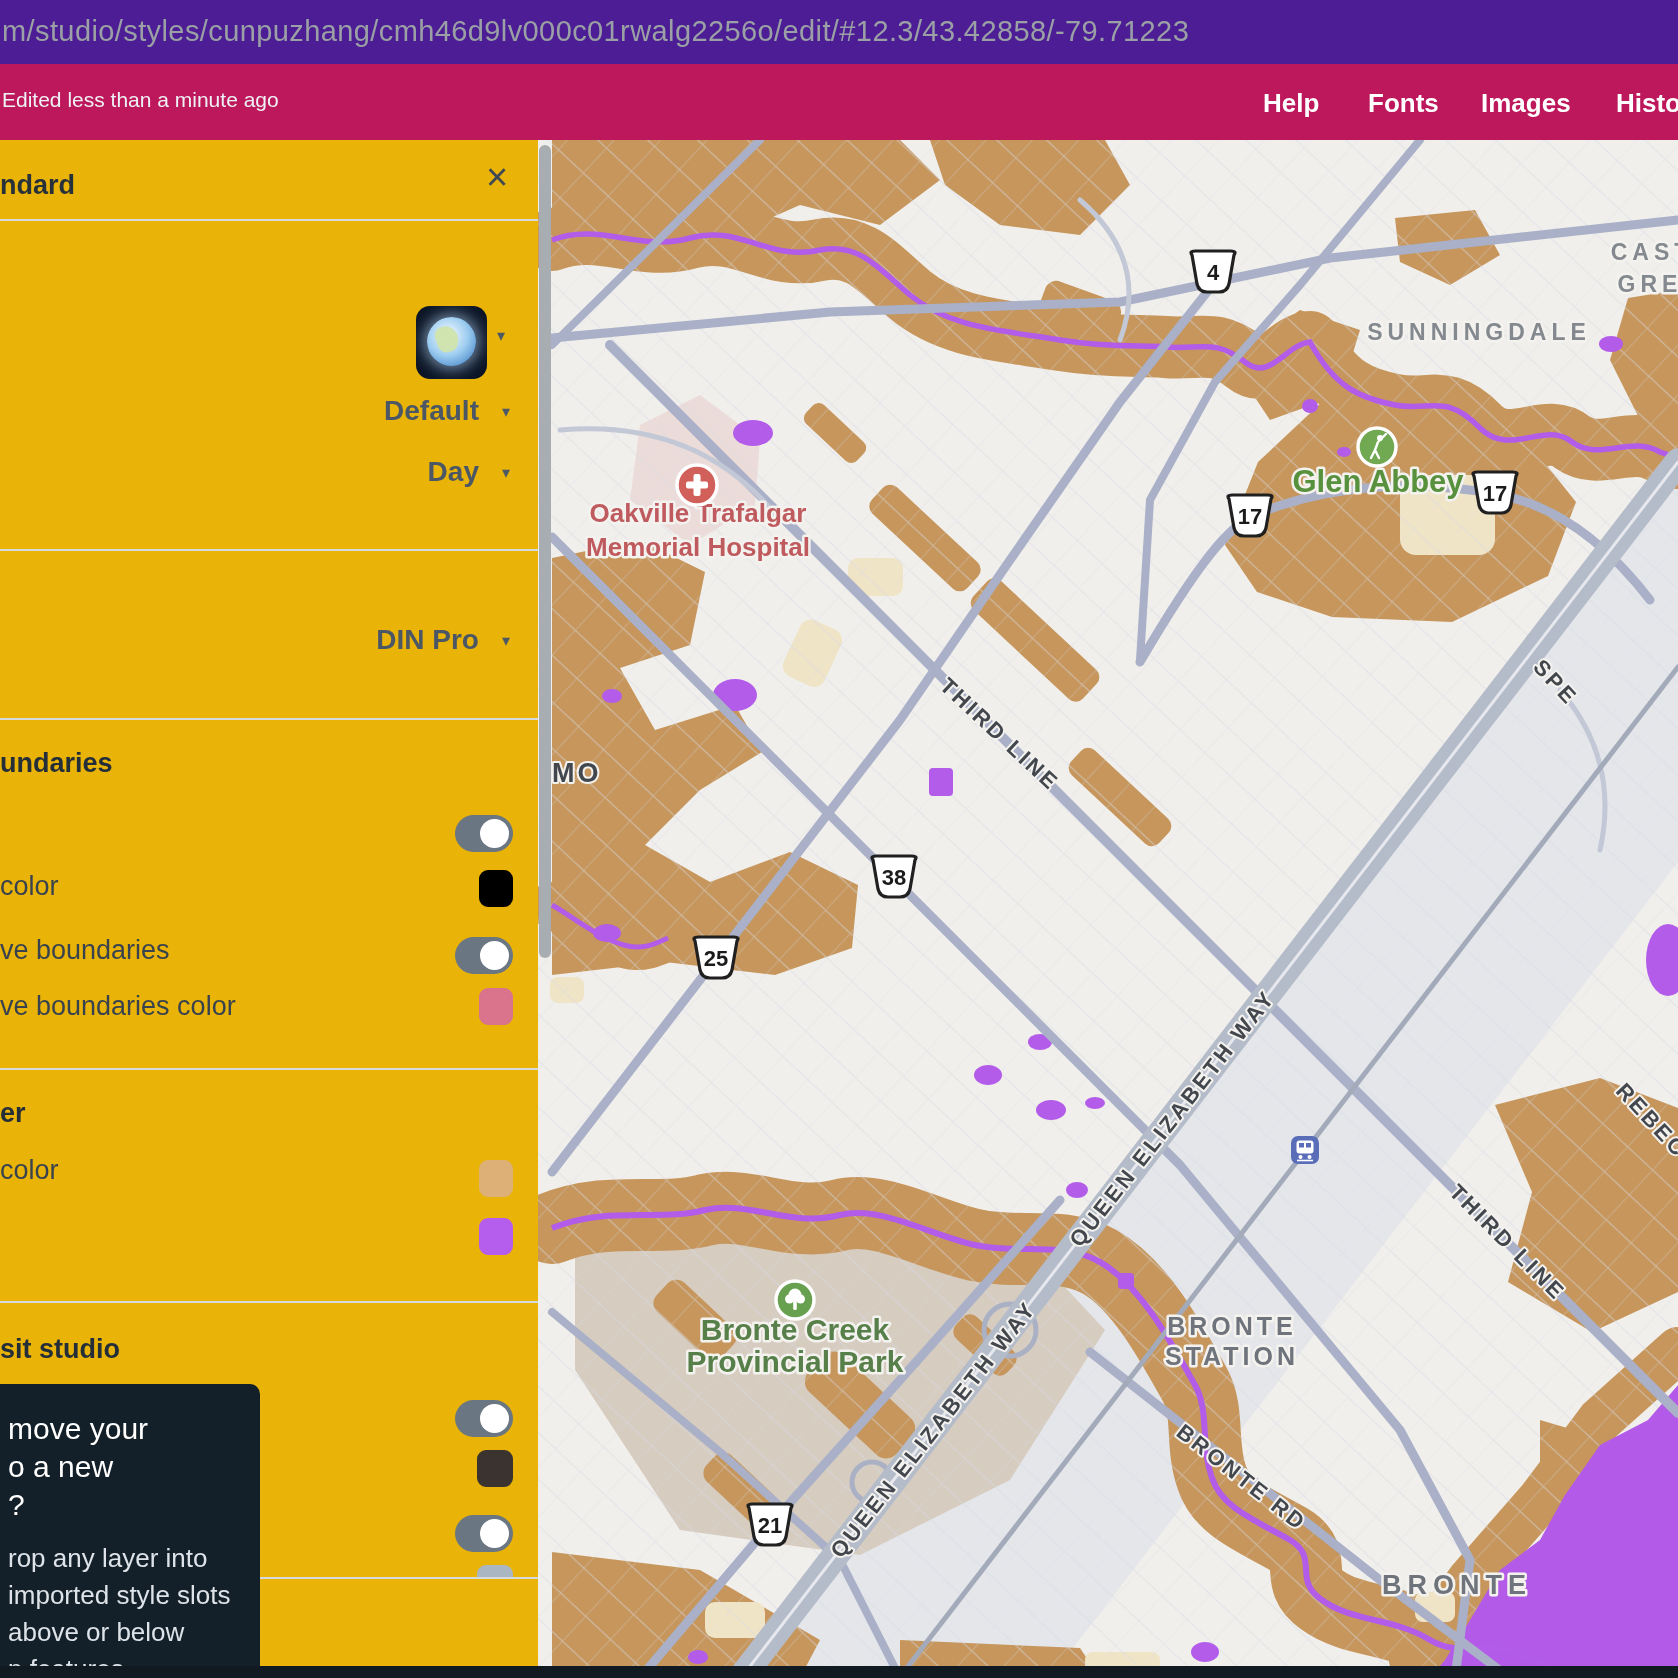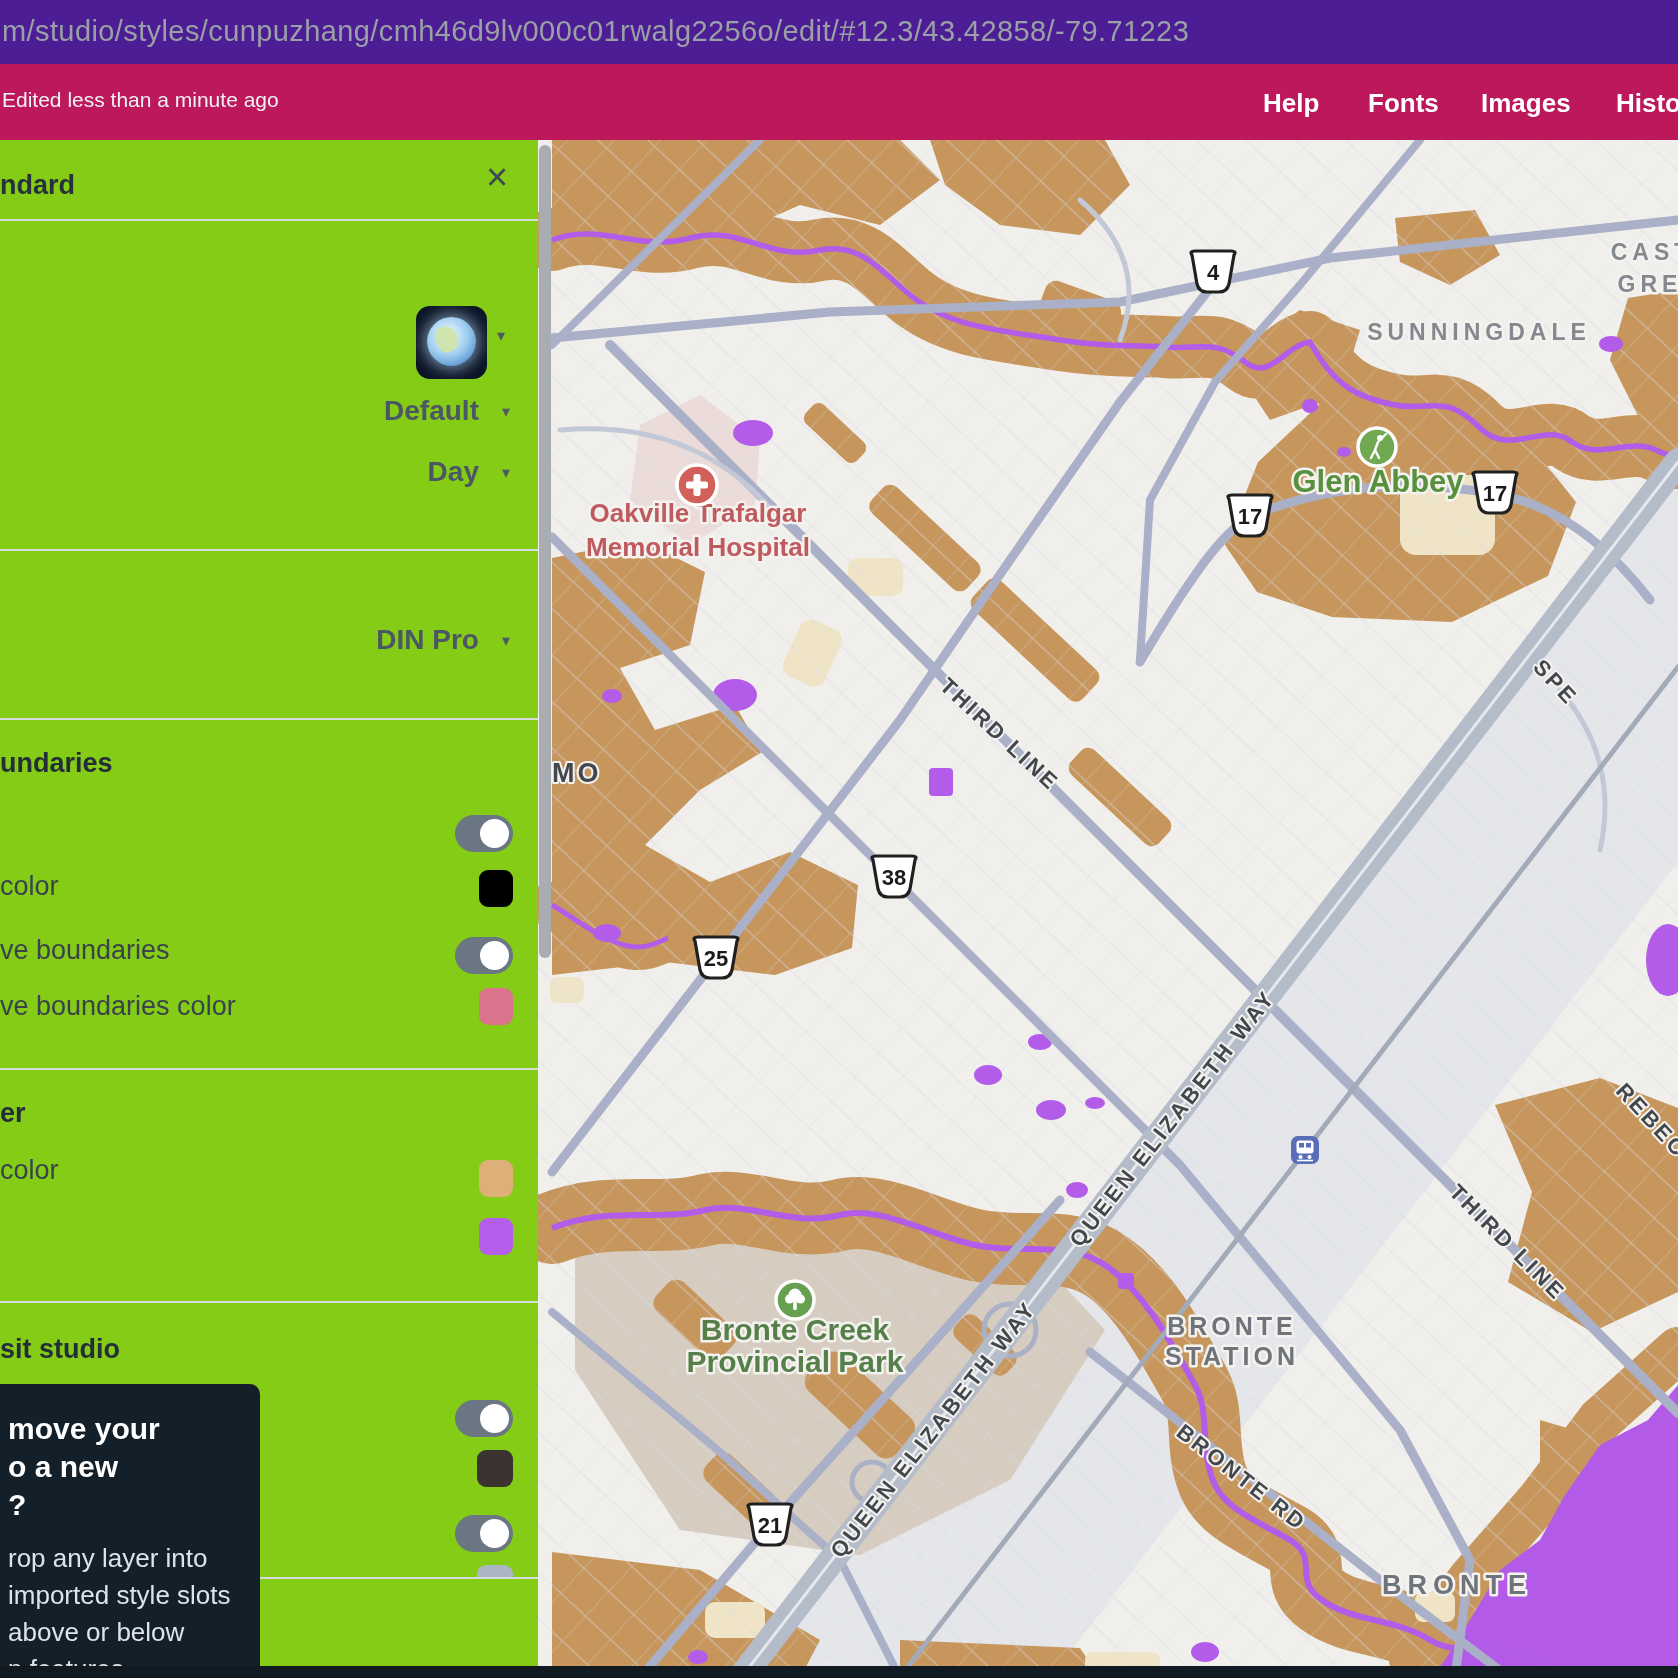--- a/index.html
+++ b/index.html
@@ -7,21 +7,21 @@
     width:1678px;height:1678px;position:relative;overflow:hidden;
     font-family:"Liberation Sans",sans-serif;background:#f4f5f5;
   }
   
   .urlbar{position:absolute;left:0;top:0;width:1678px;height:64px;background:#4c1d95;}
   .urlbar .url{position:absolute;left:2px;top:15px;font-size:29px;color:#9aa0a5;white-space:nowrap;letter-spacing:.4px;}
   .appbar{position:absolute;left:0;top:64px;width:1678px;height:76px;background:#be185d;}
   .appbar .status{position:absolute;left:2px;top:24px;font-size:21px;color:#eef2f4;}
   .appbar .menu-item{position:absolute;top:24px;font-size:26px;font-weight:bold;color:#ffffff;white-space:nowrap;cursor:pointer;}
   
-  .panel{position:absolute;left:0;top:140px;width:538px;height:1538px;background:#84cc16;z-index:5;}
+  .panel{position:absolute;left:0;top:140px;width:538px;height:1538px;background:#eab308;z-index:5;}
   .p-title{position:absolute;left:0;top:30px;font-size:27px;font-weight:bold;color:#273139;}
   .p-close{position:absolute;left:486px;top:18px;font-size:38px;font-weight:400;color:#3e4954;line-height:1;cursor:pointer;}
   .divider{position:absolute;left:0;width:538px;height:0;border-top:2px solid #d6dadd;}
   .thumb-globe{position:absolute;left:416px;top:166px;width:71px;height:73px;border-radius:14px;background:#0b1526;cursor:pointer;overflow:hidden;}
   .thumb-globe .ball{position:absolute;left:11px;top:11px;width:49px;height:49px;border-radius:50%;
      background:radial-gradient(circle at 42% 38%, #eef8ff 0%, #cfe7f9 22%, #9ecdf0 48%, #6aa3d8 72%, #3c6ca8 88%, #1d3a66 100%);
      box-shadow:0 0 14px 4px rgba(190,220,250,.55);}
   .thumb-globe .land{position:absolute;left:20px;top:20px;width:22px;height:26px;border-radius:40% 60% 55% 45%;
      background:#cfe3a8;opacity:.9;transform:rotate(-18deg);}
   .caret{color:#4d5965;font-size:16px;}
@@ -29,21 +29,21 @@
   .opt-row{position:absolute;right:28px;display:flex;align-items:center;gap:23px;cursor:pointer;}
   .opt-row .opt-label{font-size:28px;font-weight:bold;color:#4b5765;white-space:nowrap;}
   .p-heading{position:absolute;left:0;font-size:27px;font-weight:bold;color:#242e38;white-space:nowrap;}
   .p-label{position:absolute;left:0;font-size:27px;color:#39434d;white-space:nowrap;}
   .toggle{position:absolute;right:25px;width:58px;height:37px;border-radius:19px;background:#6a7682;cursor:pointer;}
   .toggle .knob{position:absolute;right:4px;top:4px;width:29px;height:29px;border-radius:50%;background:#ffffff;}
   .swatch{position:absolute;right:25px;width:34px;height:37px;border-radius:9px;cursor:pointer;}
   .sliver{position:absolute;right:25px;width:36px;height:13px;border-radius:9px 9px 0 0;background:#aab6c2;}
   
   .tooltip{position:absolute;left:0;top:1384px;width:260px;height:294px;background:#142029;border-radius:0 10px 0 0;z-index:8;color:#fff;}
-  .tooltip .head{margin:26px 0 0 8px;font-size:30px;font-weight:bold;line-height:38px;}
+  .tooltip .head{margin:26px 0 0 8px;font-size:30px;font-weight:normal;line-height:38px;}
   .tooltip .body{margin:16px 0 0 8px;font-size:26px;line-height:37px;color:#dde3e8;}
   
   .map-wrap{position:absolute;left:538px;top:140px;width:1140px;height:1538px;background:#f1efec;cursor:grab;}
   .scrollthumb{position:absolute;left:539px;top:145px;width:12px;height:813px;border-radius:6px;background:#a8adb2;z-index:6;cursor:pointer;}
   .bottombar{position:absolute;left:0;top:1666px;width:1678px;height:12px;background:#121a21;z-index:9;}
   
   text{font-family:"Liberation Sans",sans-serif;}
   .lbl{paint-order:stroke;stroke:#f4f2ee;stroke-width:5px;stroke-linejoin:round;text-anchor:middle;}
   .place{fill:#84898f;letter-spacing:5px;font-size:23px;font-weight:bold;}
   .place2{fill:#6f747c;letter-spacing:4px;font-size:25px;font-weight:bold;}

